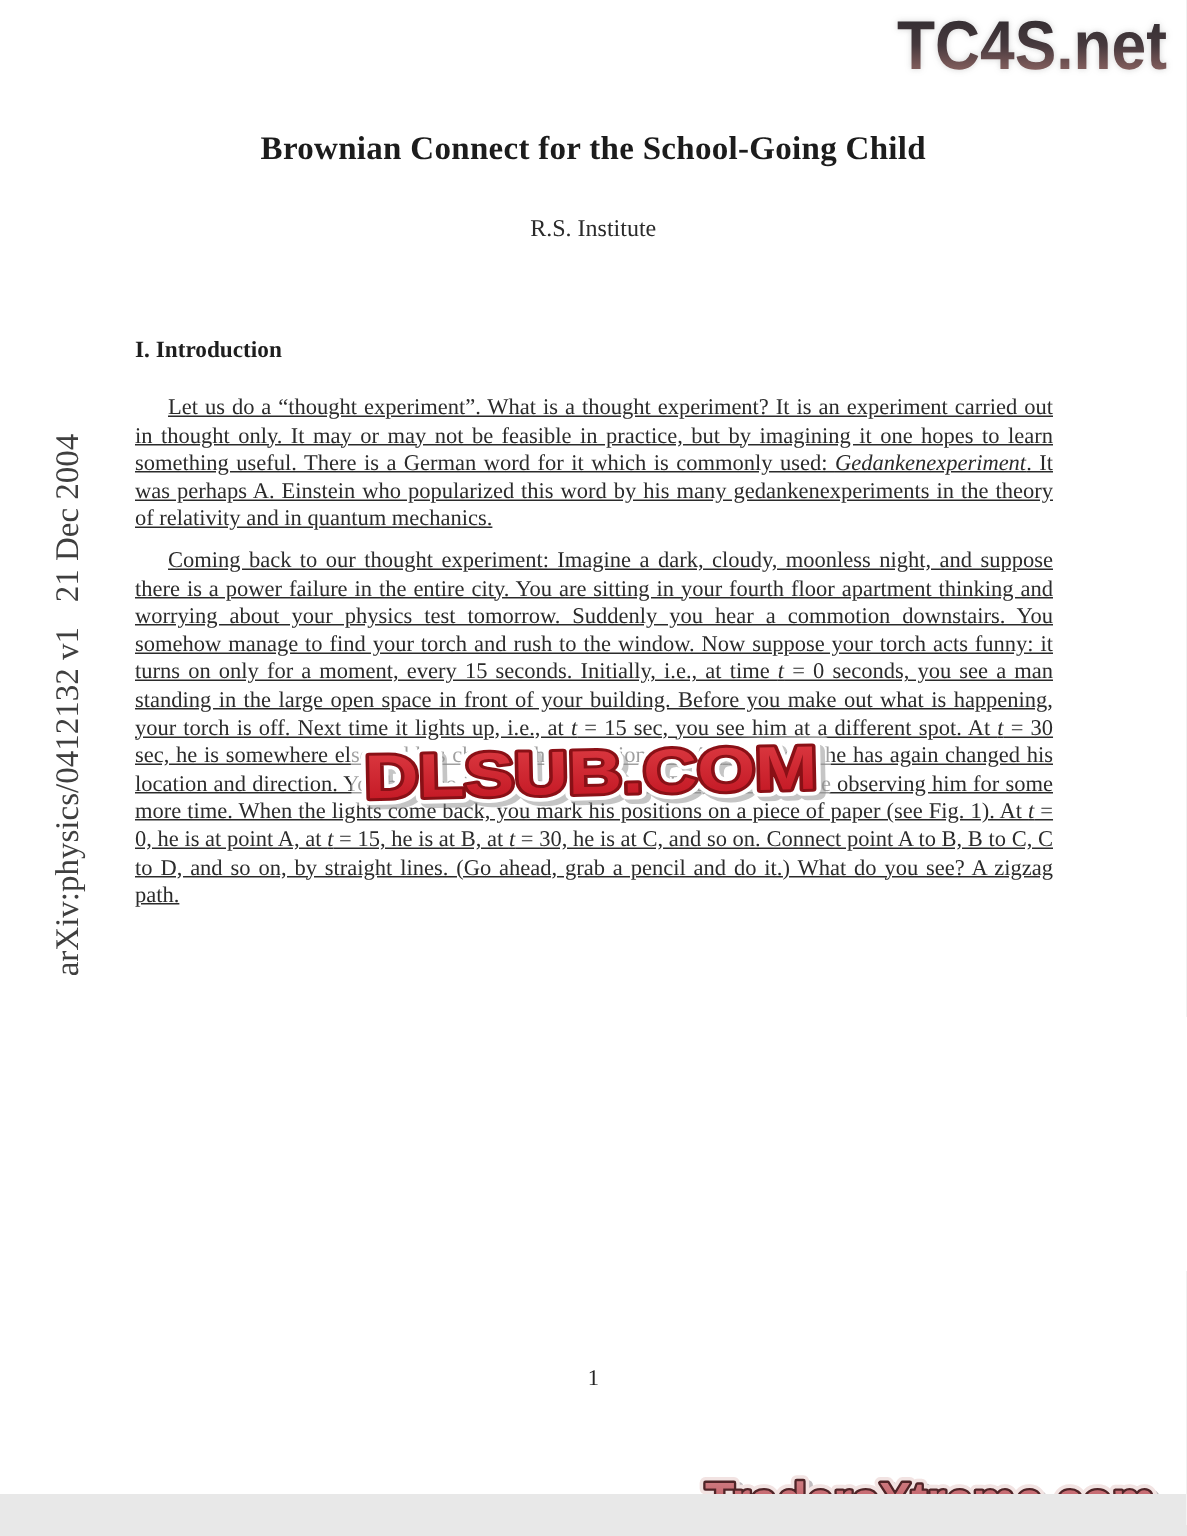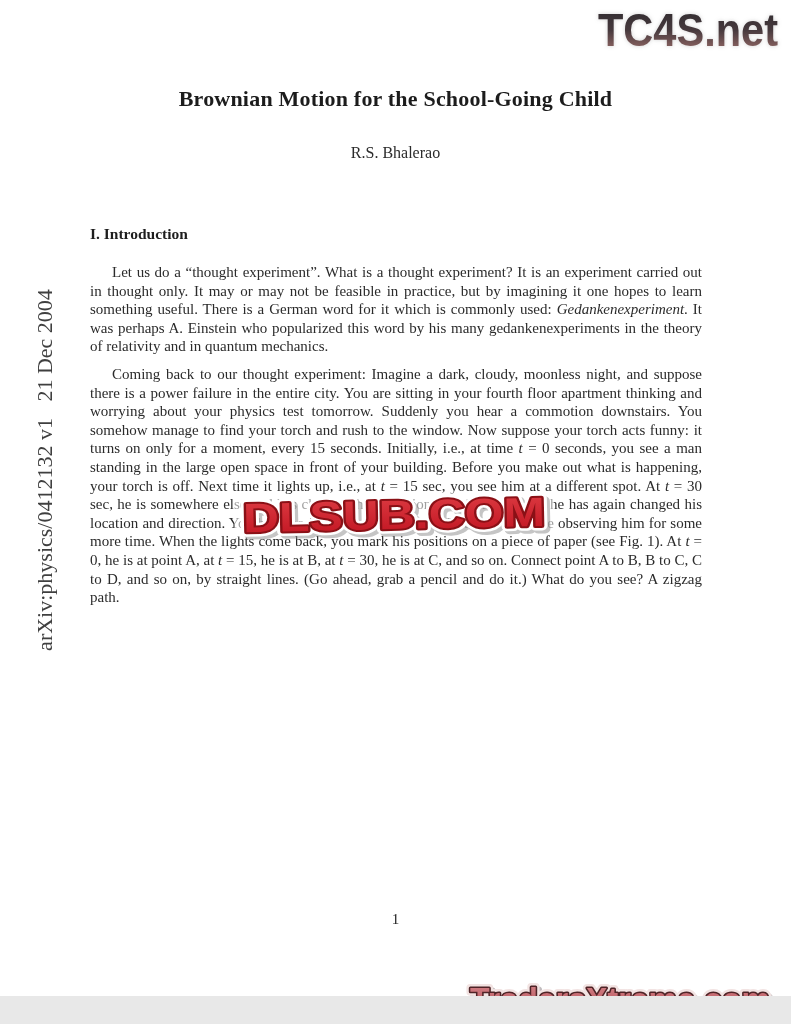--- a/index.html
+++ b/index.html
@@ -15,21 +15,21 @@
   .title { position:absolute; left:0; right:0; top:86px; text-align:center;
            font-size:22px; font-weight:bold; color:#1c1c1c; letter-spacing:0.2px; }
   .author { position:absolute; left:0; right:0; top:144px; text-align:center; font-size:16px; }
   .affiliation { position:absolute; left:0; right:0; top:164px; text-align:center;
                  font-size:16px; font-style:italic; }
   .section-heading { position:absolute; left:90px; top:225px;
                      font-size:15.5px; font-weight:bold; color:#1e1e1e; }
   
   .content { position:absolute; left:90px; top:263px; width:612px;
              font-size:15px; line-height:18.6px; text-align:justify; }
-  .content p { margin:0; text-indent:22px; }
+  .content p { margin:0; text-indent:22px;text-decoration:underline; }
   .content p + p { margin-top:9px; }
   .content i { font-style:italic; }
   
   .arxiv-side { position:absolute; width:470px; height:30px; left:-188px; top:455px;
                 transform:rotate(-90deg); transform-origin:center;
                 text-align:center; font-size:22px; color:#3f3f3f; white-space:pre; }
   
   .dlsub { position:absolute; left:222px; top:483px; transform:rotate(-1.2deg); }
   
   .page-number { position:absolute; left:0; right:0; top:911px; text-align:center;
@@ -49,22 +49,22 @@
         <stop offset="0" stop-color="#2c292d"></stop>
         <stop offset="0.5" stop-color="#46393d"></stop>
         <stop offset="1" stop-color="#a5736f"></stop>
       </linearGradient>
     </defs>
     <text x="96" y="44" font-size="46" text-anchor="middle" textLength="180" lengthAdjust="spacingAndGlyphs" fill="url(#tcg)">TC4S.net</text>
   </svg>
 
   <div class="arxiv-side">arXiv:physics/0412132 v1   21 Dec 2004</div>
 
-  <div class="title">Brownian Motion for the School-Going Child</div>
-  <div class="author">R.S. Bhalerao</div>
+  <div class="title">Brownian Connect for the School-Going Child</div>
+  <div class="author">R.S. Institute</div>
 
   <div class="section-heading">I. Introduction</div>
 
   <div class="content">
     <p><span>Let us do a “thought experiment”. What is a thought experiment? It is an experiment carried out in thought only. It may or may not be feasible in practice, but by imagining it one hopes to learn something useful. There is a German word for it which is commonly used: </span><i>Gedankenexperiment</i><span>. It was perhaps A. Einstein who popularized this word by his many gedankenexperiments in the theory of relativity and in quantum mechanics.</span></p>
     <p><span>Coming back to our thought experiment: Imagine a dark, cloudy, moonless night, and suppose there is a power failure in the entire city. You are sitting in your fourth floor apartment thinking and worrying about your physics test tomorrow. Suddenly you hear a commotion downstairs. You somehow manage to find your torch and rush to the window. Now suppose your torch acts funny: it turns on only for a moment, every 15 seconds. Initially, i.e., at time </span><i>t</i><span> = 0 seconds, you see a man standing in the large open space in front of your building. Before you make out what is happening, your torch is off. Next time it lights up, i.e., at </span><i>t</i><span> = 15 sec, you see him at a different spot. At </span><i>t</i><span> = 30 sec, he is somewhere else and has changed his direction too. At </span><i>t</i><span> = 45 sec, he has again changed his location and direction. You have no idea what is going on. But, you continue observing him for some more time. When the lights come back, you mark his positions on a piece of paper (see Fig. 1). At </span><i>t</i><span> = 0, he is at point A, at </span><i>t</i><span> = 15, he is at B, at </span><i>t</i><span> = 30, he is at C, and so on. Connect point A to B, B to C, C to D, and so on, by straight lines. (Go ahead, grab a pencil and do it.) What do you see? A zigzag path.</span></p>
   </div>
 
   <svg class="dlsub" width="344" height="62" viewBox="0 0 344 62">
     <defs>

